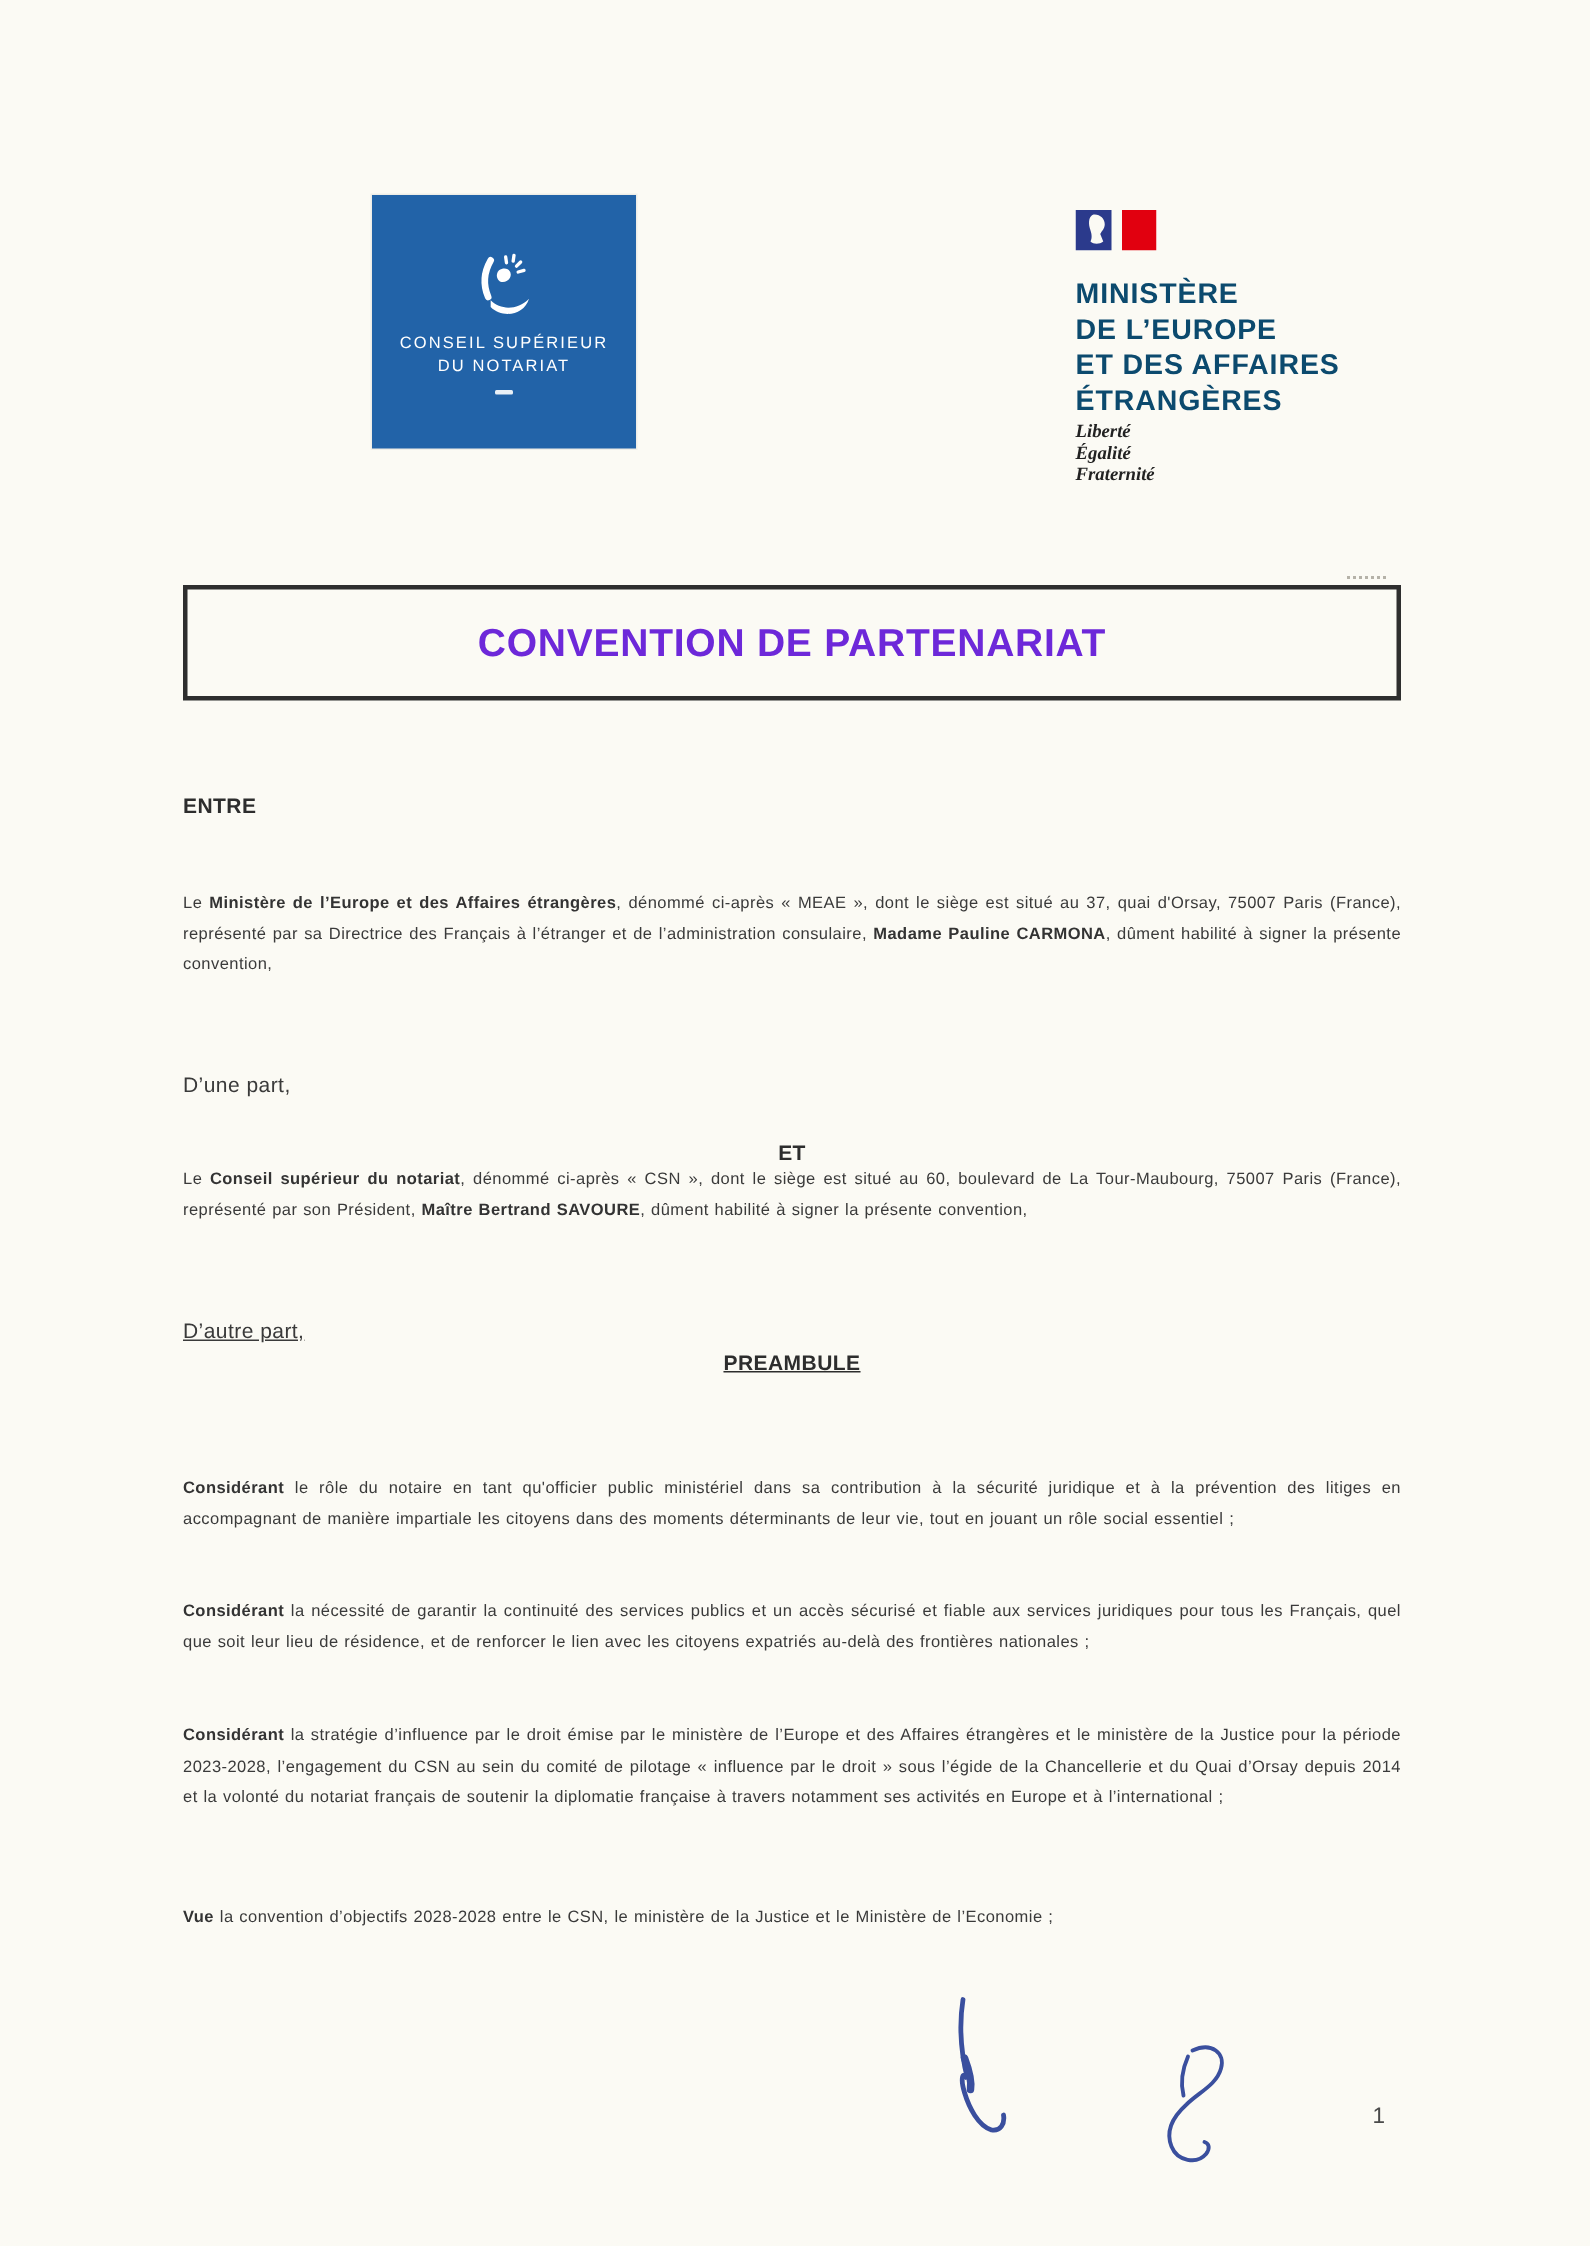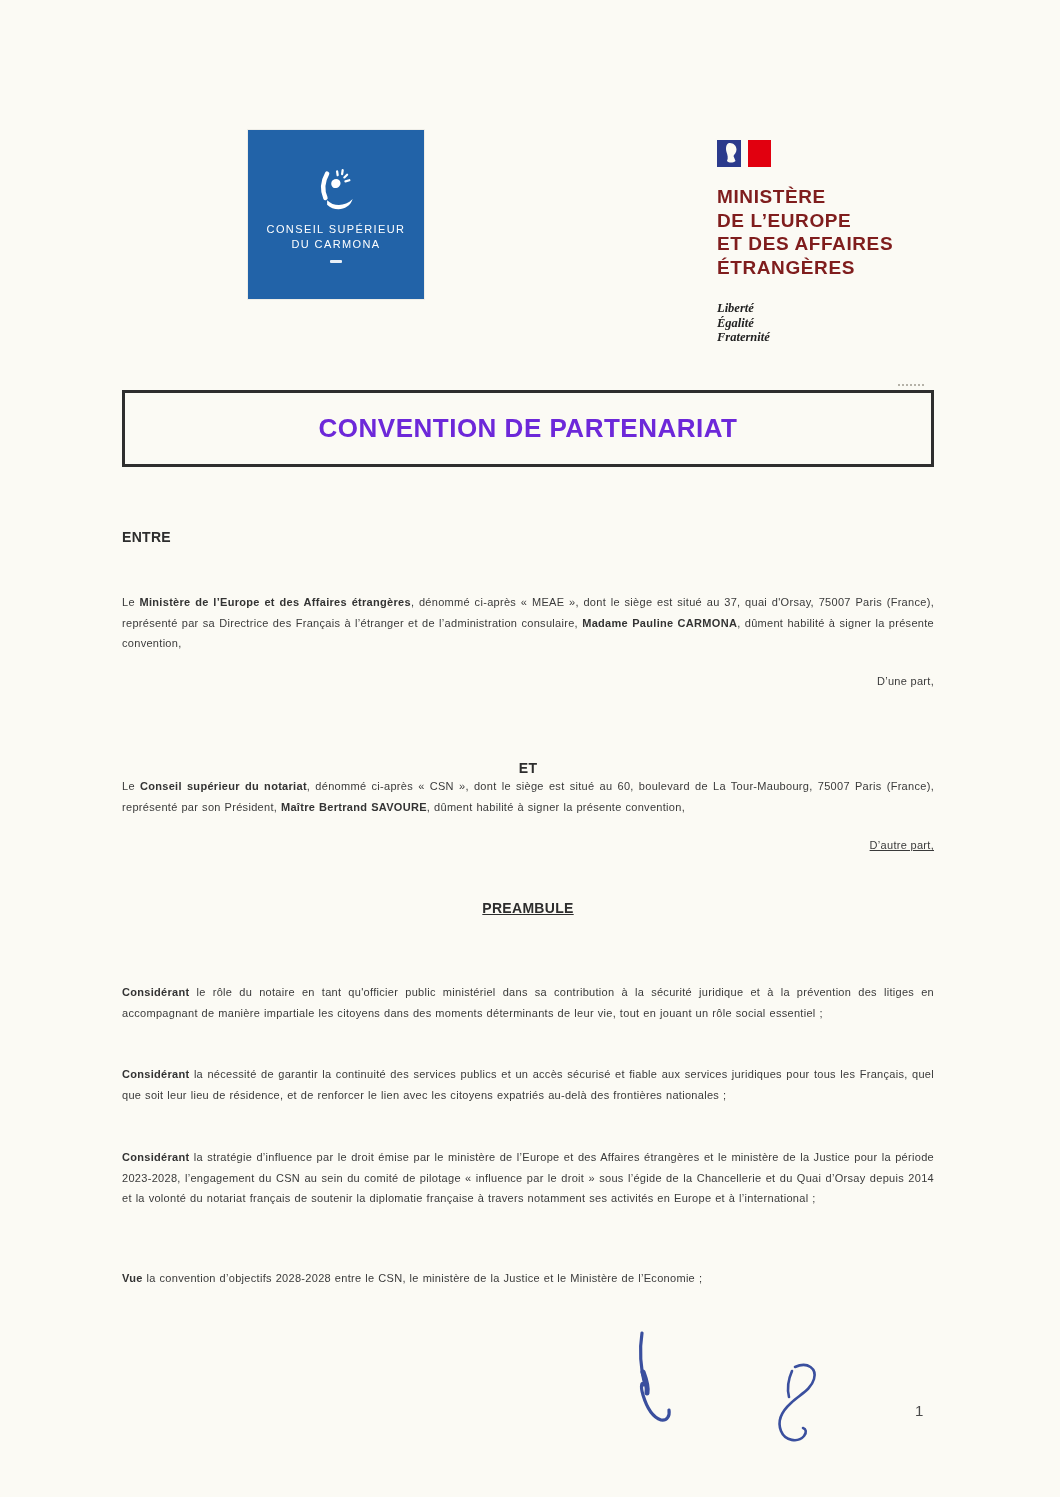--- a/index.html
+++ b/index.html
@@ -23,25 +23,25 @@
   .csn-text{
     margin-top:4px;color:#ffffff;font-size:11px;letter-spacing:1.4px;
     text-align:center;line-height:15px;white-space:pre-line;font-weight:400;
   }
   .csn-dash{margin-top:8px;width:12px;height:3px;background:#ffffff;opacity:.9;border-radius:1px;}
 
   
   .meae-logo{left:717px;top:140px;width:240px;}
   .meae-flag{display:block;margin-bottom:4px;}
   .meae-name{
-    font-weight:bold;color:#7f1d1d;font-size:19px;line-height:23.5px;
+    font-weight:bold;color:#0c4a6e;font-size:19px;line-height:23.5px;
     letter-spacing:0.6px;white-space:pre-line;margin-top:18px;
   }
   .meae-motto{
-    margin-top:22px;font-family:"Liberation Serif", serif;font-style:italic;
+    margin-top:1px;font-family:"Liberation Serif", serif;font-style:italic;
     font-size:12.5px;line-height:14.5px;color:#222;white-space:pre-line;font-weight:bold;
   }
 
   
   .title-box{
     left:122px;top:390px;width:812px;height:77px;
     border:3px solid #2e2e2e;box-sizing:border-box;
     display:flex;align-items:center;justify-content:center;
     background:transparent;
   }
@@ -54,21 +54,21 @@
   }
 
   
   .tblock{left:122px;width:812px;}
   .label{font-weight:bold;font-size:14px;color:#2d2d2d;letter-spacing:0.3px;}
   .para{
     font-size:11px;line-height:20.5px;letter-spacing:0.3px;word-spacing:0.5px;
     text-align:justify;color:#3a3a3a;
   }
   .para b{font-weight:bold;color:#333;}
-  .part{font-size:11px;color:#3a3a3a;text-align:right;letter-spacing:0.3px;}
+  .part{font-size:14px;color:#3a3a3a;letter-spacing:0.3px;margin-top:40px;}
   .centered{text-align:center;}
 
   .pagenum{left:915px;top:1402px;font-size:15px;color:#4a4a4a;}
 
   .sig{position:absolute;}
 </style>
 </head>
 <body style="background: rgb(251, 250, 244);">
 
 <div class="abs csn-logo" id="csn-logo-box" style="background: rgb(34, 99, 168);">
@@ -77,21 +77,21 @@
       <path d="M34,10 C26,24 25,40 31,54" stroke-width="8"></path>
       <path d="M52,6 l1,7" stroke-width="4"></path>
       <path d="M62,4 l-1,7" stroke-width="4"></path>
       <path d="M70,12 l-5,5" stroke-width="4"></path>
       <path d="M74,22 l-7,2" stroke-width="4"></path>
     </g>
     <path d="M44,22 c6,-4 13,-2 14,4 c1,6 -5,11 -11,10 c-5,-1 -8,-9 -3,-14 Z" fill="#ffffff"></path>
     <path d="M34,58 C46,70 66,70 80,56 C74,76 48,80 34,66 Z" fill="#ffffff"></path>
   </svg>
   <div class="csn-text" style="white-space: pre-line;">CONSEIL SUPÉRIEUR
-DU CARMONA</div>
+DU NOTARIAT</div>
   <div class="csn-dash"></div>
 </div>
 
 <div class="abs meae-logo">
   <svg class="meae-flag" width="54" height="27" viewBox="0 0 54 27">
     <rect x="0" y="0" width="24" height="27" fill="#2b3a8c" id="flag-blue-rect"></rect>
     <path d="M12,3 C16,2.5 19.5,5.5 19.5,9.5 C19.5,12.5 17.5,14 16.5,16 L18.5,21 C16,23 12,23 10,21 C11.5,18 10.5,15 9.5,12 C8.5,8 9,4 12,3 Z" fill="#fbfaf4"></path>
     <rect x="31" y="0" width="23" height="27" fill="#e1000f" id="flag-red-rect"></rect>
   </svg>
   <div class="meae-name" style="white-space: pre-line;">MINISTÈRE

